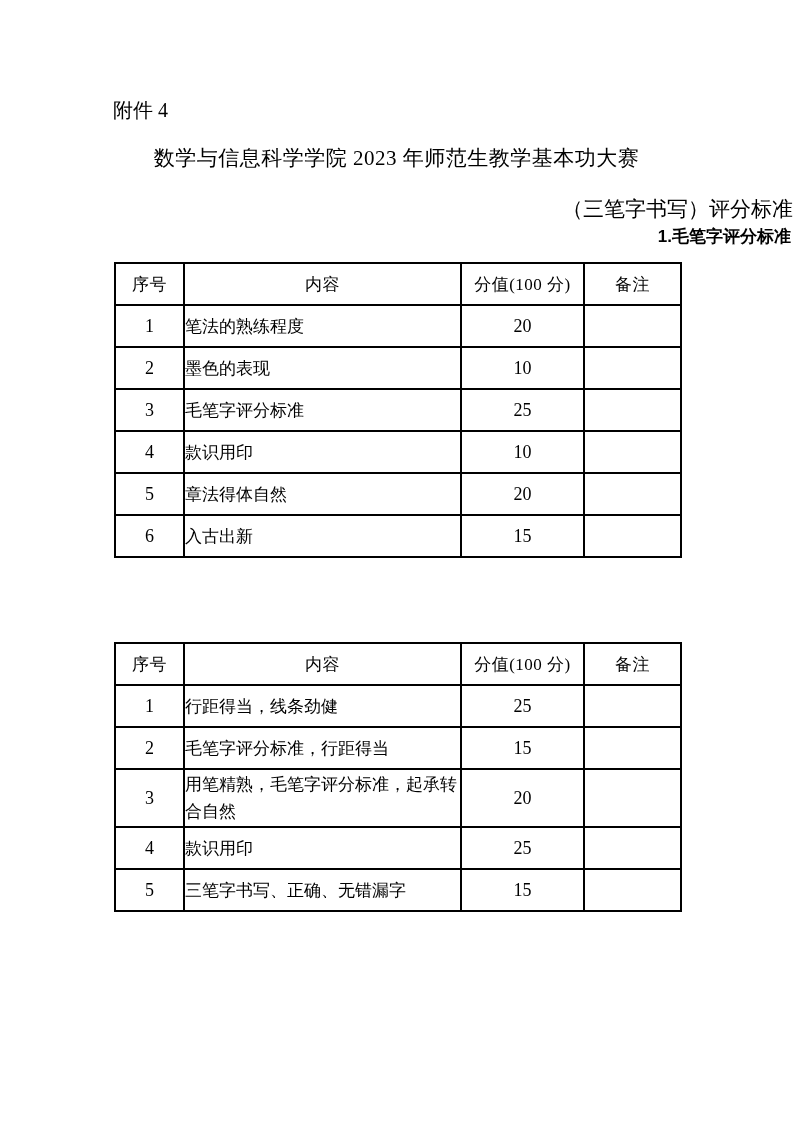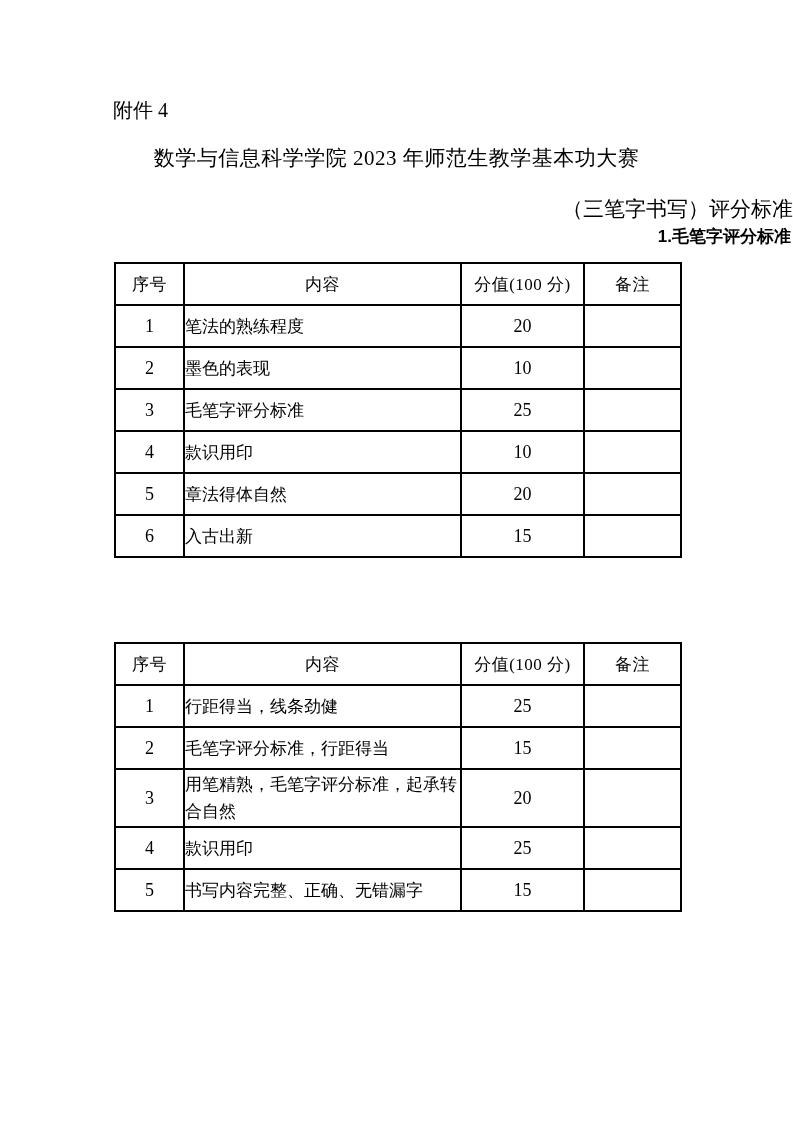--- a/index.html
+++ b/index.html
@@ -204,20 +204,20 @@
         <td class="c-note"></td>
       </tr>
       <tr>
         <td class="c-no">4</td>
         <td class="c-content">款识用印</td>
         <td class="c-score">25</td>
         <td class="c-note"></td>
       </tr>
       <tr>
         <td class="c-no">5</td>
-        <td class="c-content">书写内容完整、正确、无错漏字</td>
+        <td class="c-content">三笔字书写、正确、无错漏字</td>
         <td class="c-score">15</td>
         <td class="c-note"></td>
       </tr>
     </tbody>
   </table>
 
 </div>
 
 </body></html>

